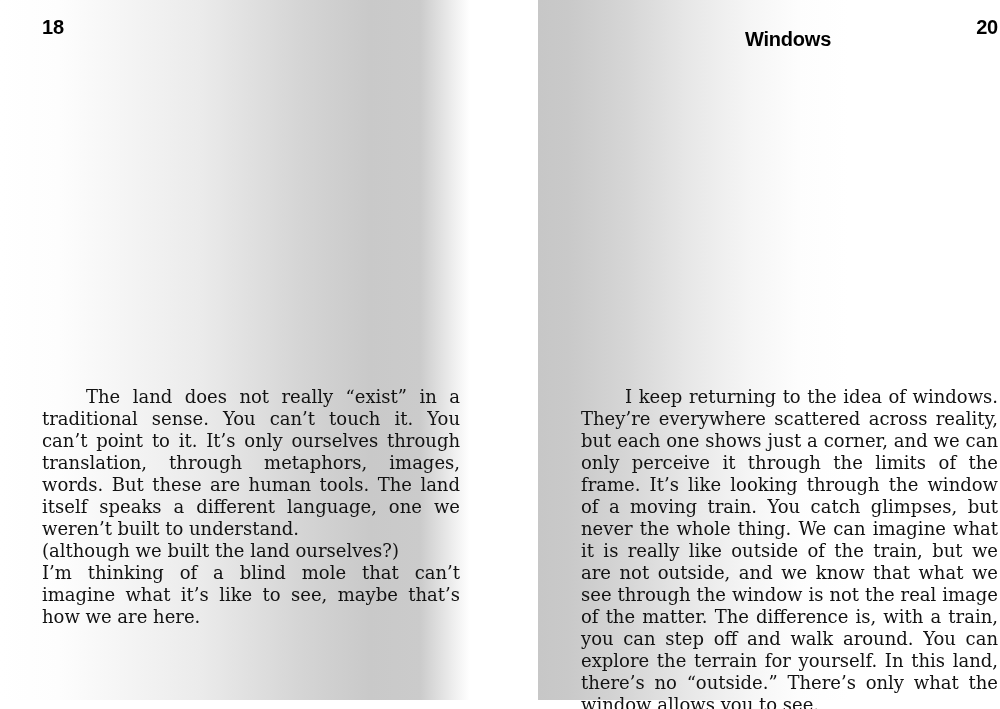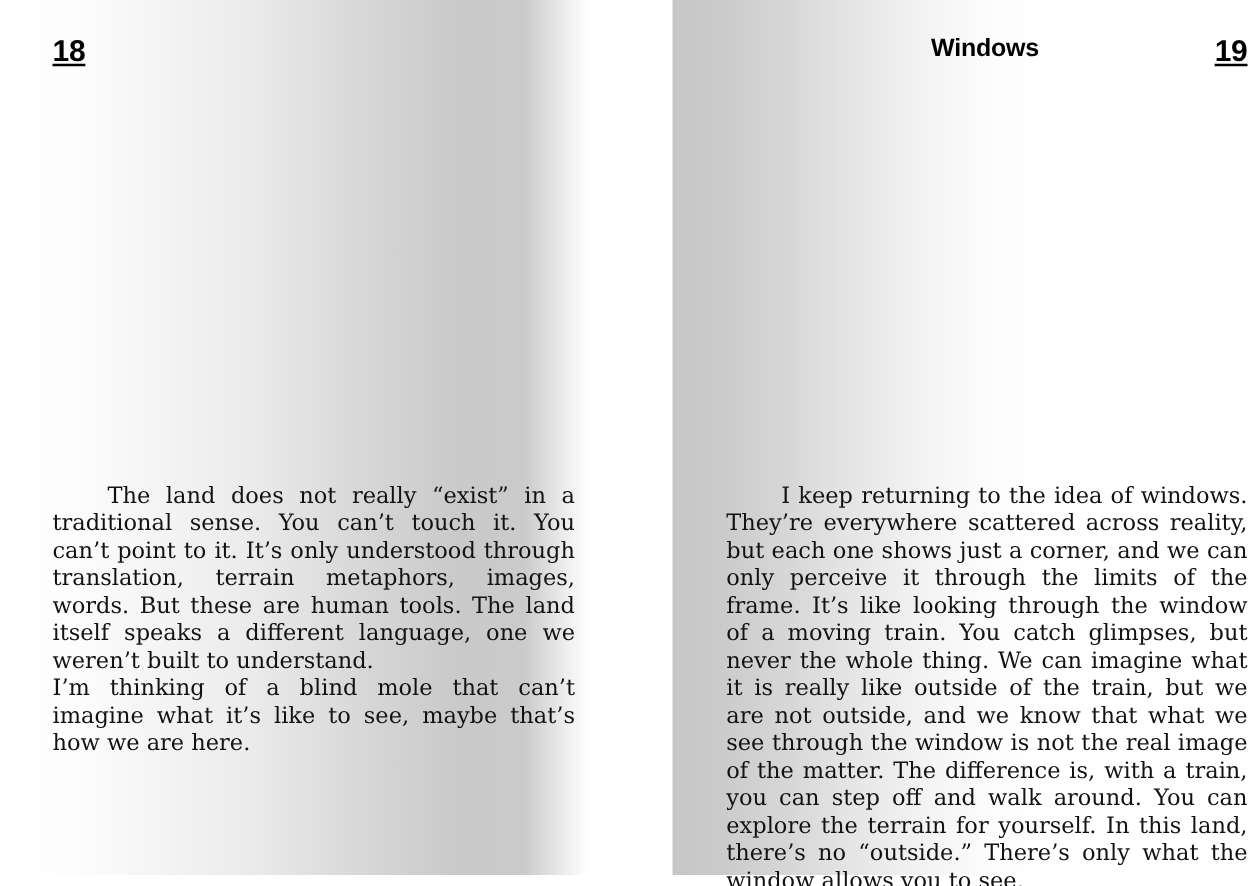--- a/index.html
+++ b/index.html
@@ -32,27 +32,26 @@
       #c9c9c9 74%, #cbcbcb 84%, #f0f0f0 91%, #ffffff 94%, #ffffff 100%);
   }
   .page-right {
     background: linear-gradient(90deg,
       #c7c7c7 0%, #c9c9c9 6%, #d6d6d6 18%, #e7e7e7 30%,
       #f5f5f5 42%, #fdfdfd 52%, #ffffff 62%, #ffffff 100%);
     margin-left: 38px;
   }
   .folio {
     position: absolute;
-    top: 28px;
+    top: 16px;
     font-family: "Liberation Sans", sans-serif;
     font-weight: bold;
-    font-size: 24px;
+    font-size: 20px;
     color: #000000;
     letter-spacing: -0.2px;
-    text-decoration: underline;
   }
   .folio-left  { left: 42px; }
   .folio-right { right: 40px; }
   .running-head {
     position: absolute;
     top: 28px;
     left: 0;
     right: 0;
     text-align: center;
     font-family: "Liberation Sans", sans-serif;
@@ -75,26 +74,27 @@
   .para.indent { text-indent: 44px; }
 </style>
 </head>
 <body>
 
 <div class="spread">
 
   <div class="page page-left">
     <div class="folio folio-left">18</div>
     <div class="text-block">
-        <p class="para indent">The land does not really “exist” in a traditional sense. You can’t touch it. You can’t point to it. It’s only understood through translation, terrain metaphors, images, words. But these are human tools. The land itself speaks a different language, one we weren’t built to understand.</p>
+        <p class="para indent">The land does not really “exist” in a traditional sense. You can’t touch it. You can’t point to it. It’s only ourselves through translation, through metaphors, images, words. But these are human tools. The land itself speaks a different language, one we weren’t built to understand.</p>
+        <p class="para">(although we built the land ourselves?)</p>
         <p class="para">I’m thinking of a blind mole that can’t imagine what it’s like to see, maybe that’s how we are here.</p>
       </div>
   </div>
 
   <div class="page page-right">
     <div class="running-head">Windows</div>
-    <div class="folio folio-right">19</div>
+    <div class="folio folio-right">20</div>
     <div class="text-block">
         <p class="para indent">I keep returning to the idea of windows. They’re everywhere scattered across reality, but each one shows just a corner, and we can only perceive it through the limits of the frame. It’s like looking through the window of a moving train. You catch glimpses, but never the whole thing. We can imagine what it is really like outside of the train, but we are not outside, and we know that what we see through the window is not the real image of the matter. The difference is, with a train, you can step off and walk around. You can explore the terrain for yourself. In this land, there’s no “outside.” There’s only what the window allows you to see.</p>
       </div>
   </div>
 
 </div>
 
 </body></html>

